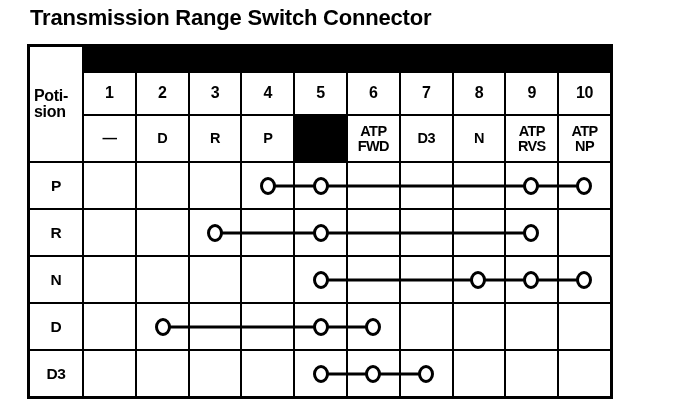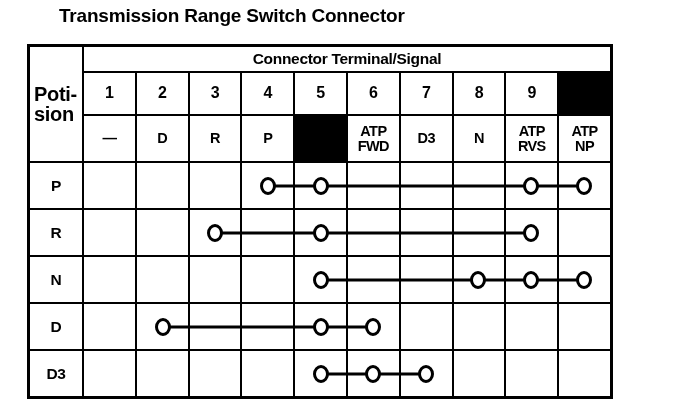--- a/index.html
+++ b/index.html
@@ -13,24 +13,23 @@
     position: relative;
     font-family: "Liberation Sans", sans-serif;
     font-weight: bold;
     color: #000000;
     overflow: hidden;
   }
   .title {
     position: absolute;
     left: 30px;
     top: 5px;
-    font-size: 19px;
+    font-size: 22px;
     letter-spacing: -0.2px;
     white-space: nowrap;
-    margin-left: 29px;
   }
   .tbl {
     position: absolute;
     left: 27px;
     top: 44px;
     width: 580px;
     display: grid;
     grid-template-columns: 52px repeat(10, 1fr);
     grid-template-rows: 24px 41px 45px repeat(5, 45px);
     gap: 2px;
@@ -46,21 +45,21 @@
     font-size: 15px;
     line-height: 1.02;
     white-space: pre-line;
     letter-spacing: -0.3px;
   }
   .corner {
     grid-area: 1 / 1 / 4 / 2;
     justify-content: flex-start;
     text-align: left;
     padding-left: 4px;
-    font-size: 20px;
+    font-size: 16px;
   }
   .thead {
     grid-area: 1 / 2 / 2 / 12;
     font-size: 15.5px;
   }
   .num { font-size: 16px; }
   .sig { font-size: 14.5px; letter-spacing: -0.6px; }
   .poslabel { font-size: 15.5px; }
   .overlay {
     background: transparent;
@@ -87,30 +86,30 @@
   }
 </style>
 </head>
 <body>
 
 <div class="title">Transmission Range Switch Connector</div>
 
 <div class="tbl">
   <div class="cell corner">Poti-
 sion</div>
-  <div class="cell thead">Connector Terminal/Signal</div>
 <div class="cell num" style="grid-area: 2 / 2;">1</div>
     <div class="cell num" style="grid-area: 2 / 3;">2</div>
     <div class="cell num" style="grid-area: 2 / 4;">3</div>
     <div class="cell num" style="grid-area: 2 / 5;">4</div>
     <div class="cell num" style="grid-area: 2 / 6;">5</div>
     <div class="cell num" style="grid-area: 2 / 7;">6</div>
     <div class="cell num" style="grid-area: 2 / 8;">7</div>
     <div class="cell num" style="grid-area: 2 / 9;">8</div>
     <div class="cell num" style="grid-area: 2 / 10;">9</div>
+    <div class="cell num" style="grid-area: 2 / 11;">10</div>
     <div class="cell sig" style="grid-area: 3 / 2;">—</div>
     <div class="cell sig" style="grid-area: 3 / 3;">D</div>
     <div class="cell sig" style="grid-area: 3 / 4;">R</div>
     <div class="cell sig" style="grid-area: 3 / 5;">P</div>
     <div class="cell sig" style="grid-area: 3 / 7;">ATP
 FWD</div>
     <div class="cell sig" style="grid-area: 3 / 8;">D3</div>
     <div class="cell sig" style="grid-area: 3 / 9;">N</div>
     <div class="cell sig" style="grid-area: 3 / 10;">ATP
 RVS</div>

